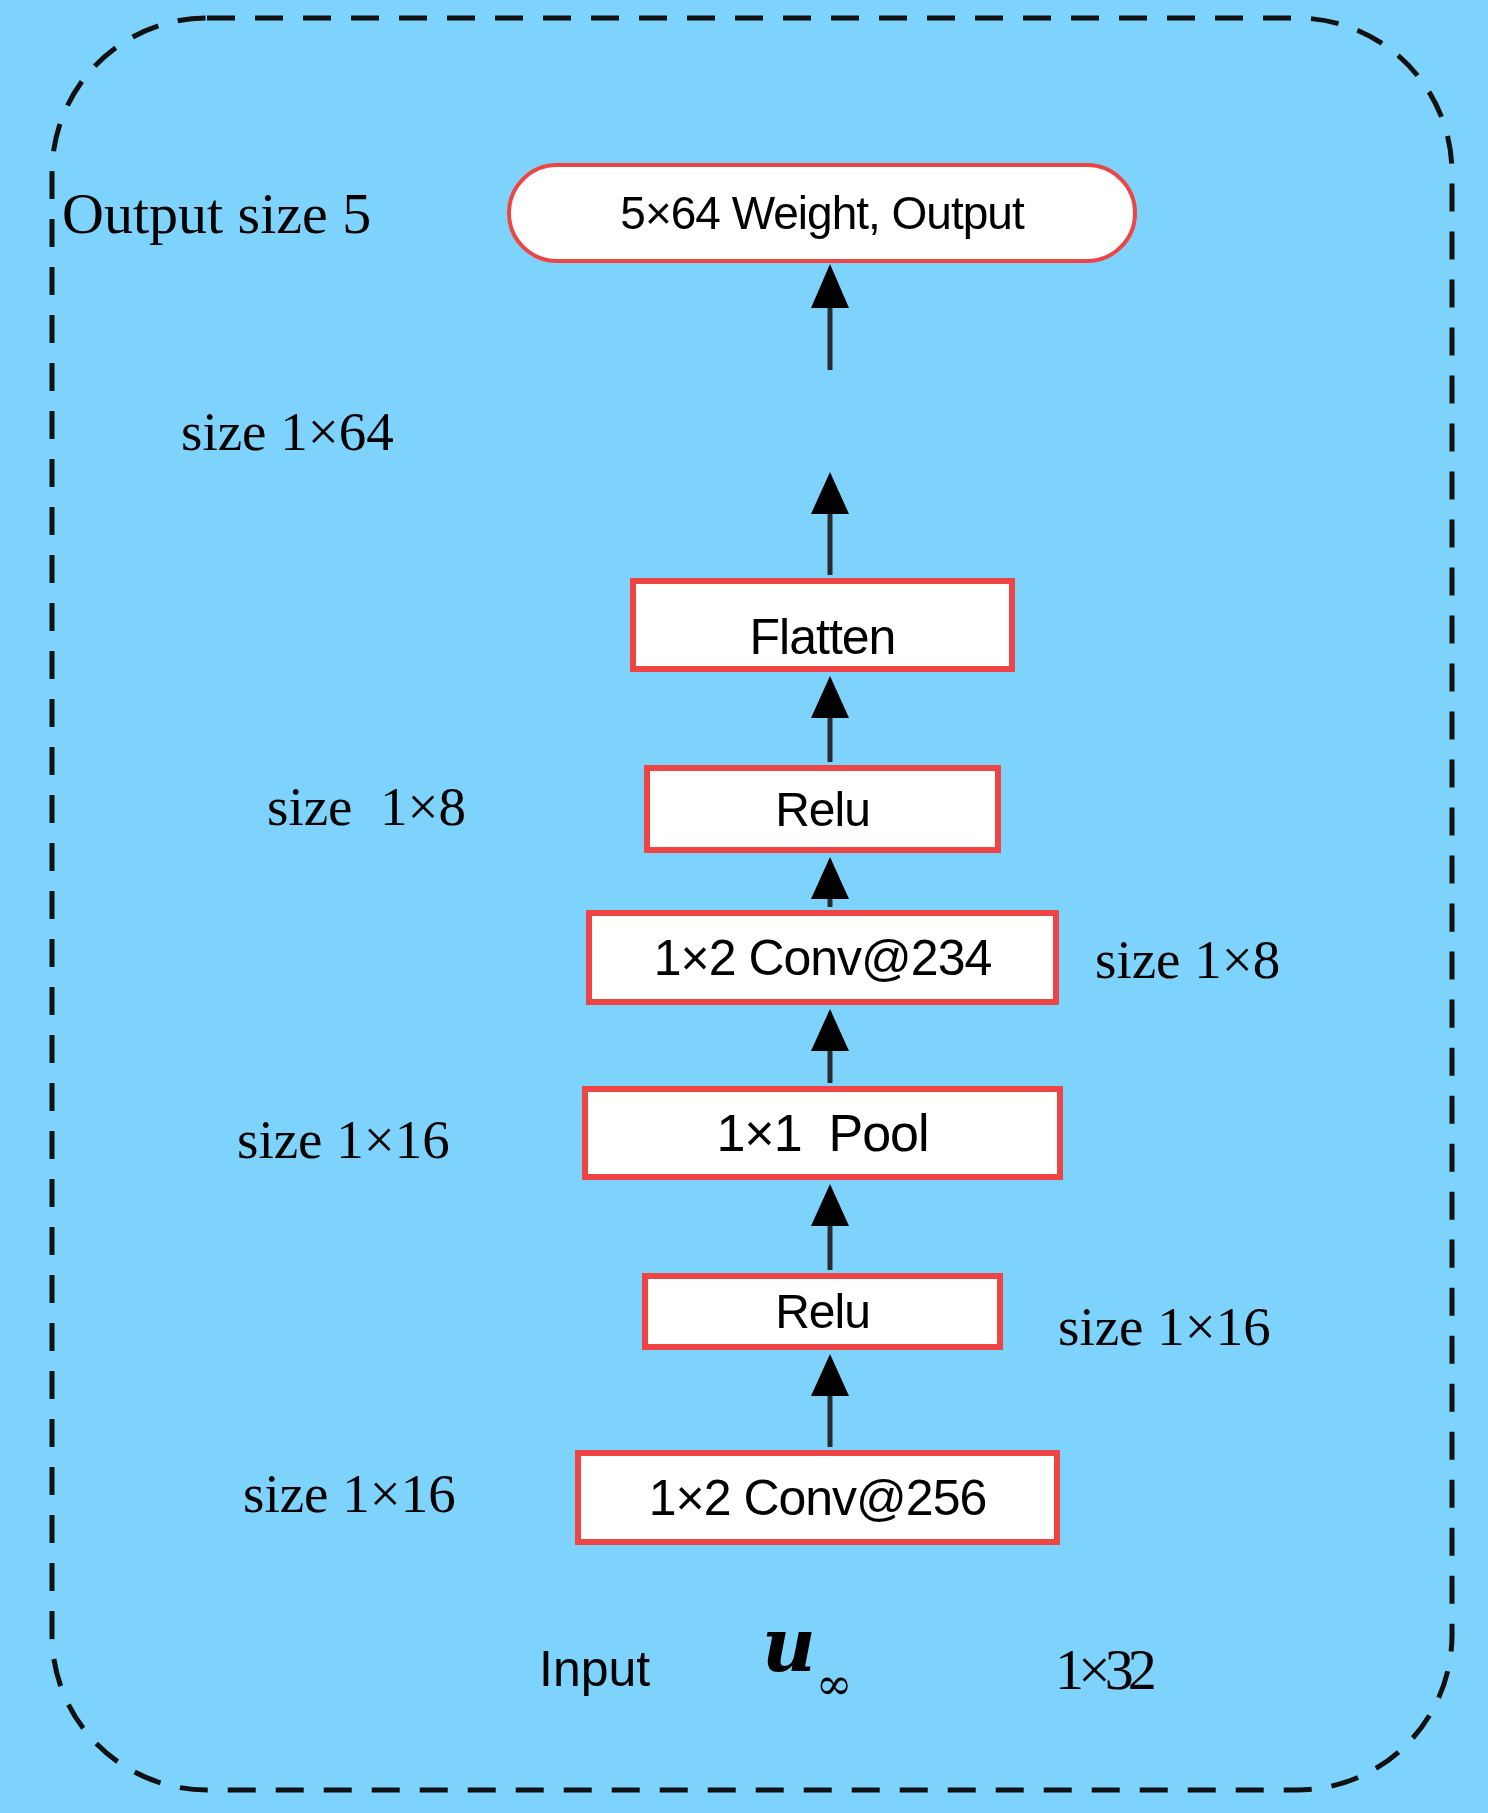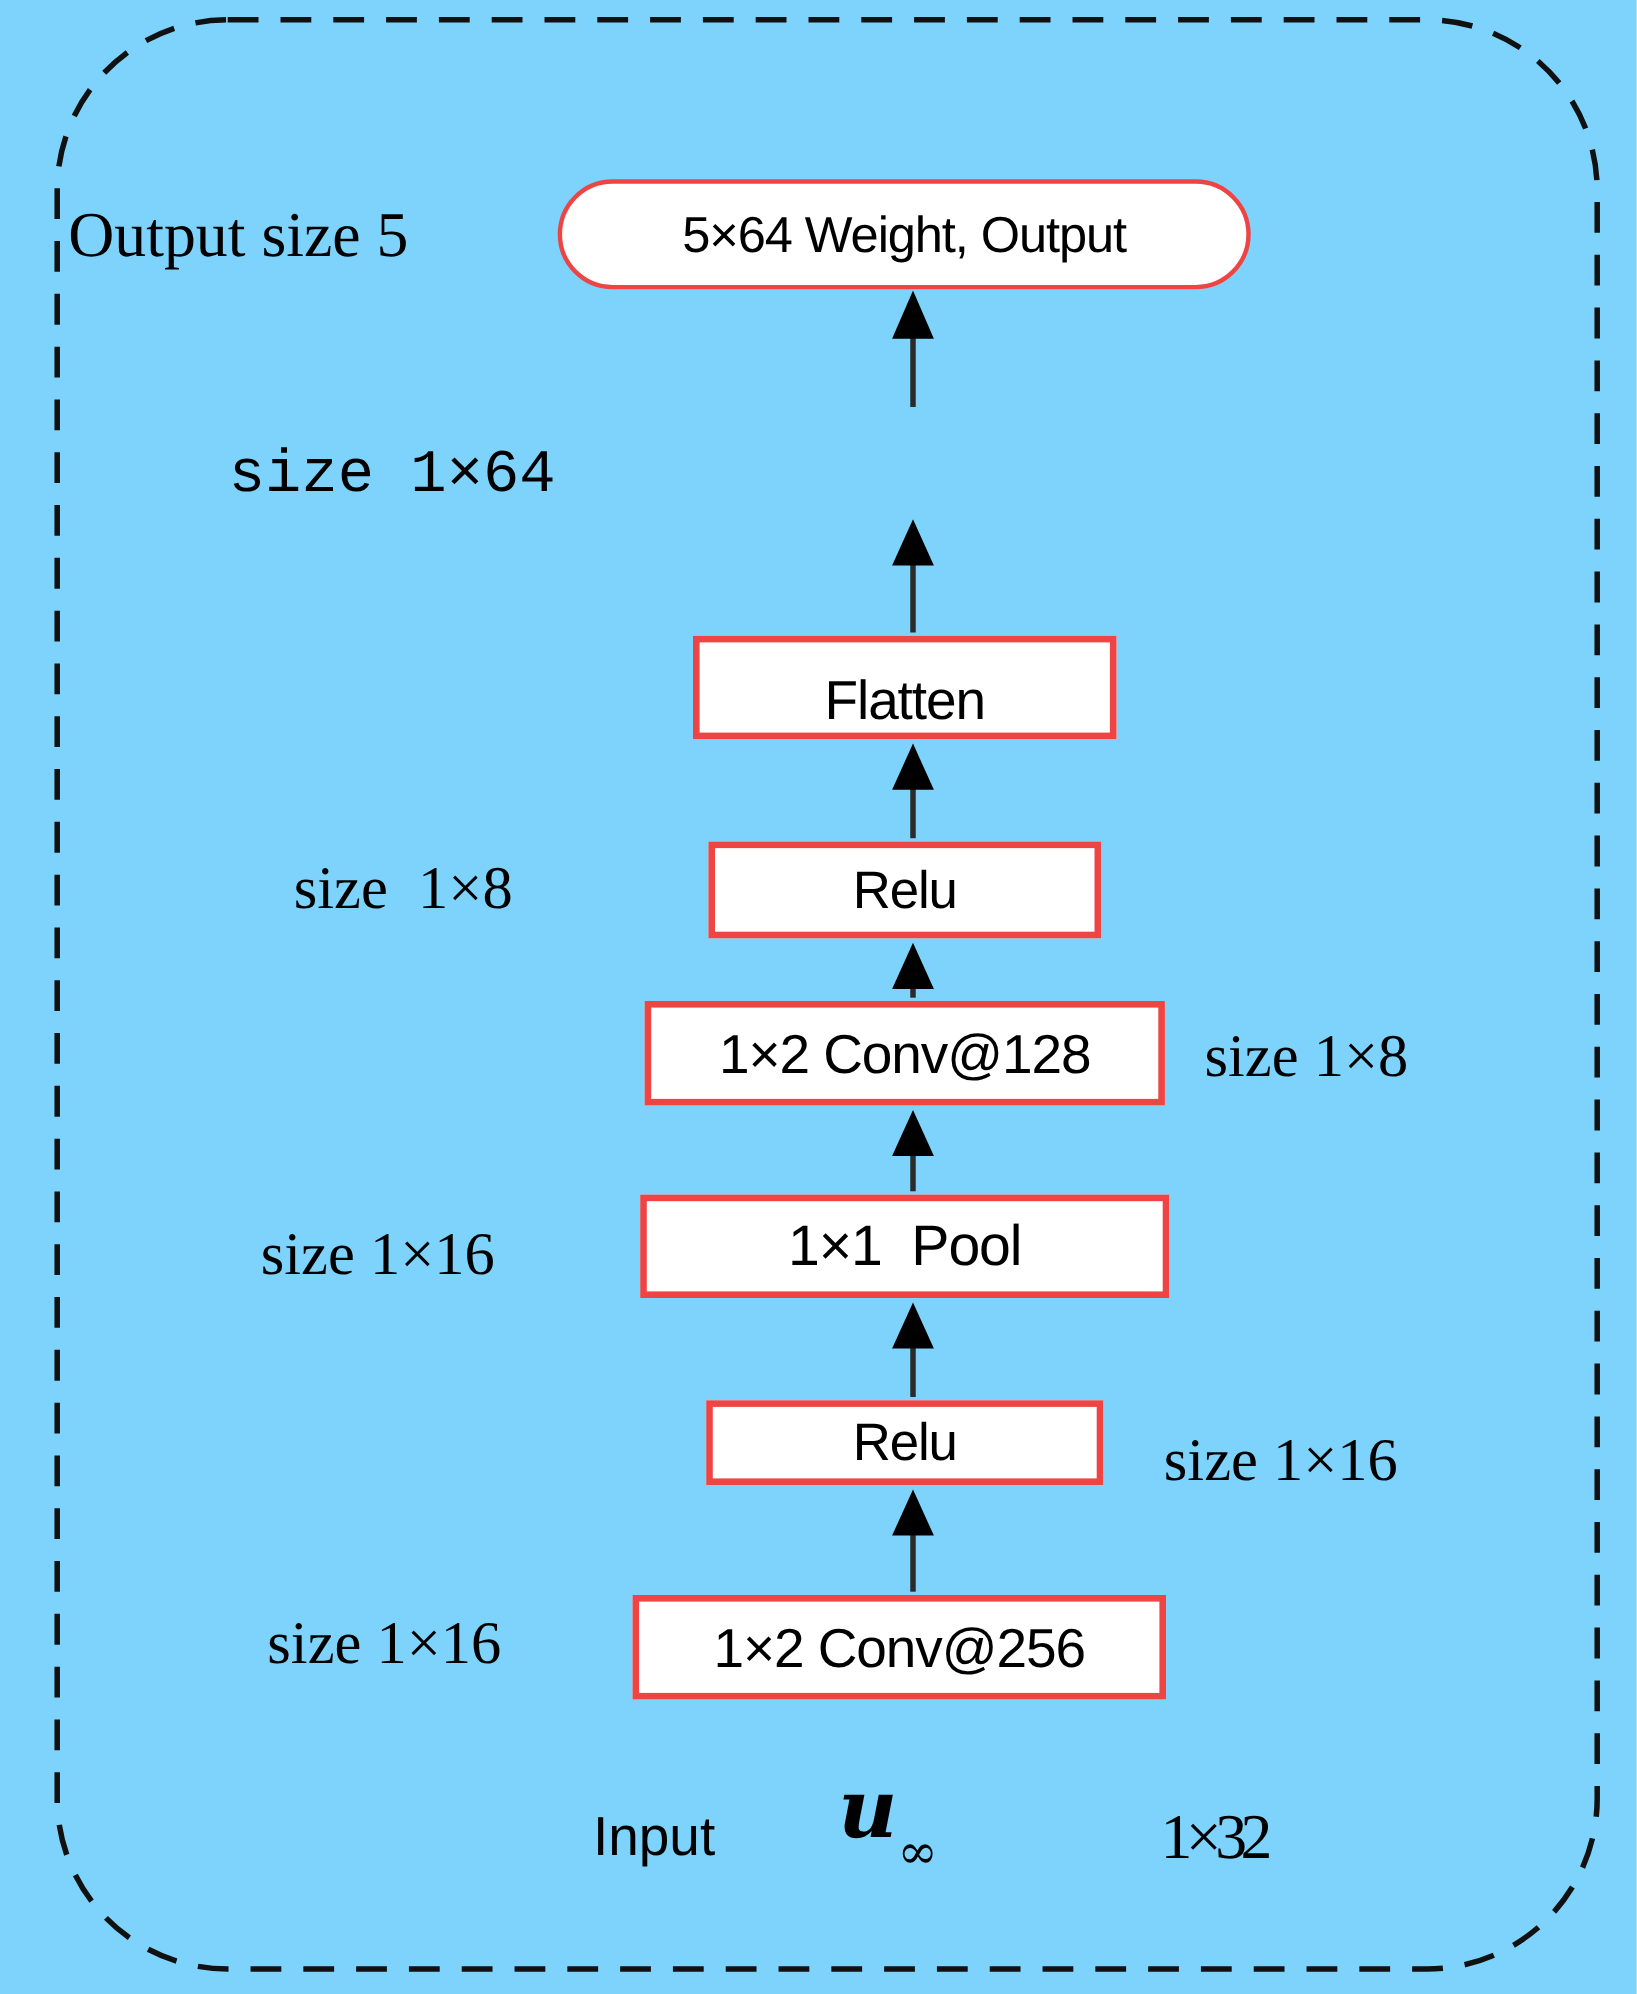--- a/index.html
+++ b/index.html
@@ -31,21 +31,21 @@
   .node-relu2{left:642px;top:1273px;width:361px;height:77px;font-size:48px;}
   .node-conv256{left:575px;top:1450px;width:485px;height:95px;font-size:50px;}
 
   
   .slabel{
     position:absolute;
     font-family:"Liberation Serif", serif;
     font-size:55px;color:#000;white-space:pre;
   }
   .lbl-output{left:62px;top:180px;font-size:58px;}
-  .lbl-linear{left:208px;top:400px;font-family:Liberation Mono, monospace;}
+  .lbl-linear{left:181px;top:400px;}
   .lbl-flatten{left:1040px;top:603px;}
   .lbl-relu1{left:267px;top:775px;}
   .lbl-conv128{left:1095px;top:928px;}
   .lbl-pool{left:237px;top:1108px;}
   .lbl-relu2{left:1058px;top:1295px;}
   .lbl-conv256{left:243px;top:1462px;}
 
   
   .input-word{position:absolute;left:539px;top:1640px;font-size:50px;color:#000;}
   .input-sym{position:absolute;left:762px;top:1602px;color:#000;
@@ -102,21 +102,21 @@
 
   <div class="node node-flatten">
     <span>Flatten</span>
   </div>
 
   <div class="node node-relu1">
     <span>Relu</span>
   </div>
 
   <div class="node node-conv128">
-    <span>1×2 Conv@128</span>
+    <span>1×2 Conv@234</span>
   </div>
 
   <div class="node node-pool">
     <span>1×1  Pool</span>
   </div>
 
   <div class="node node-relu2">
     <span>Relu</span>
   </div>
 

